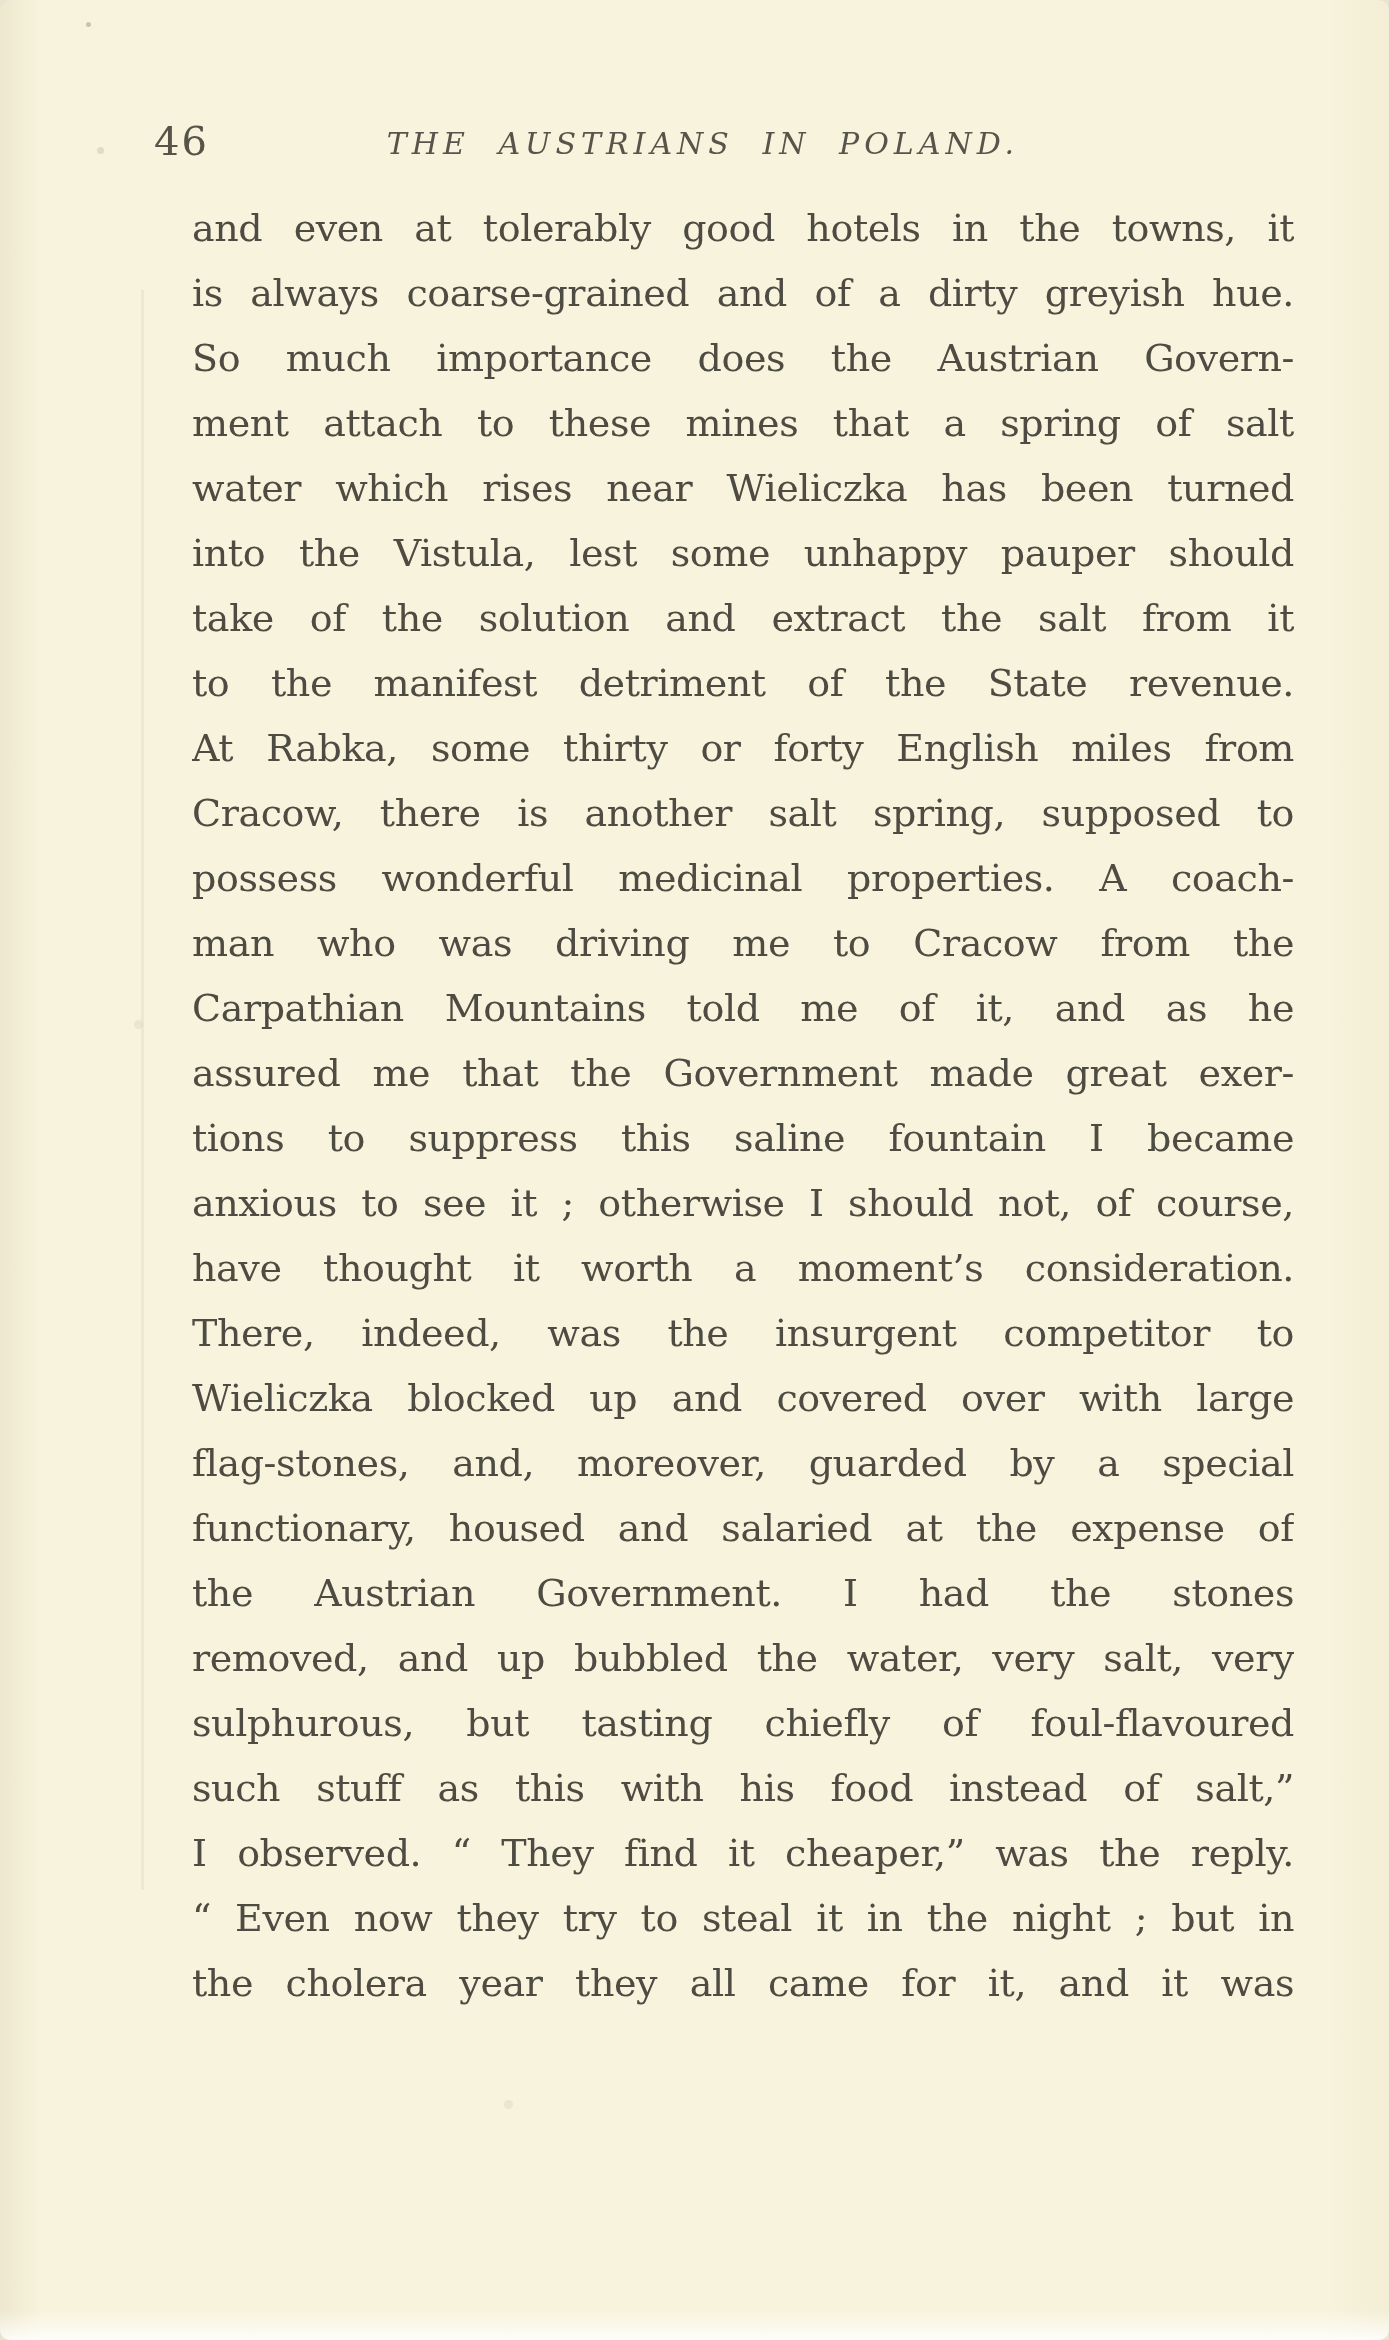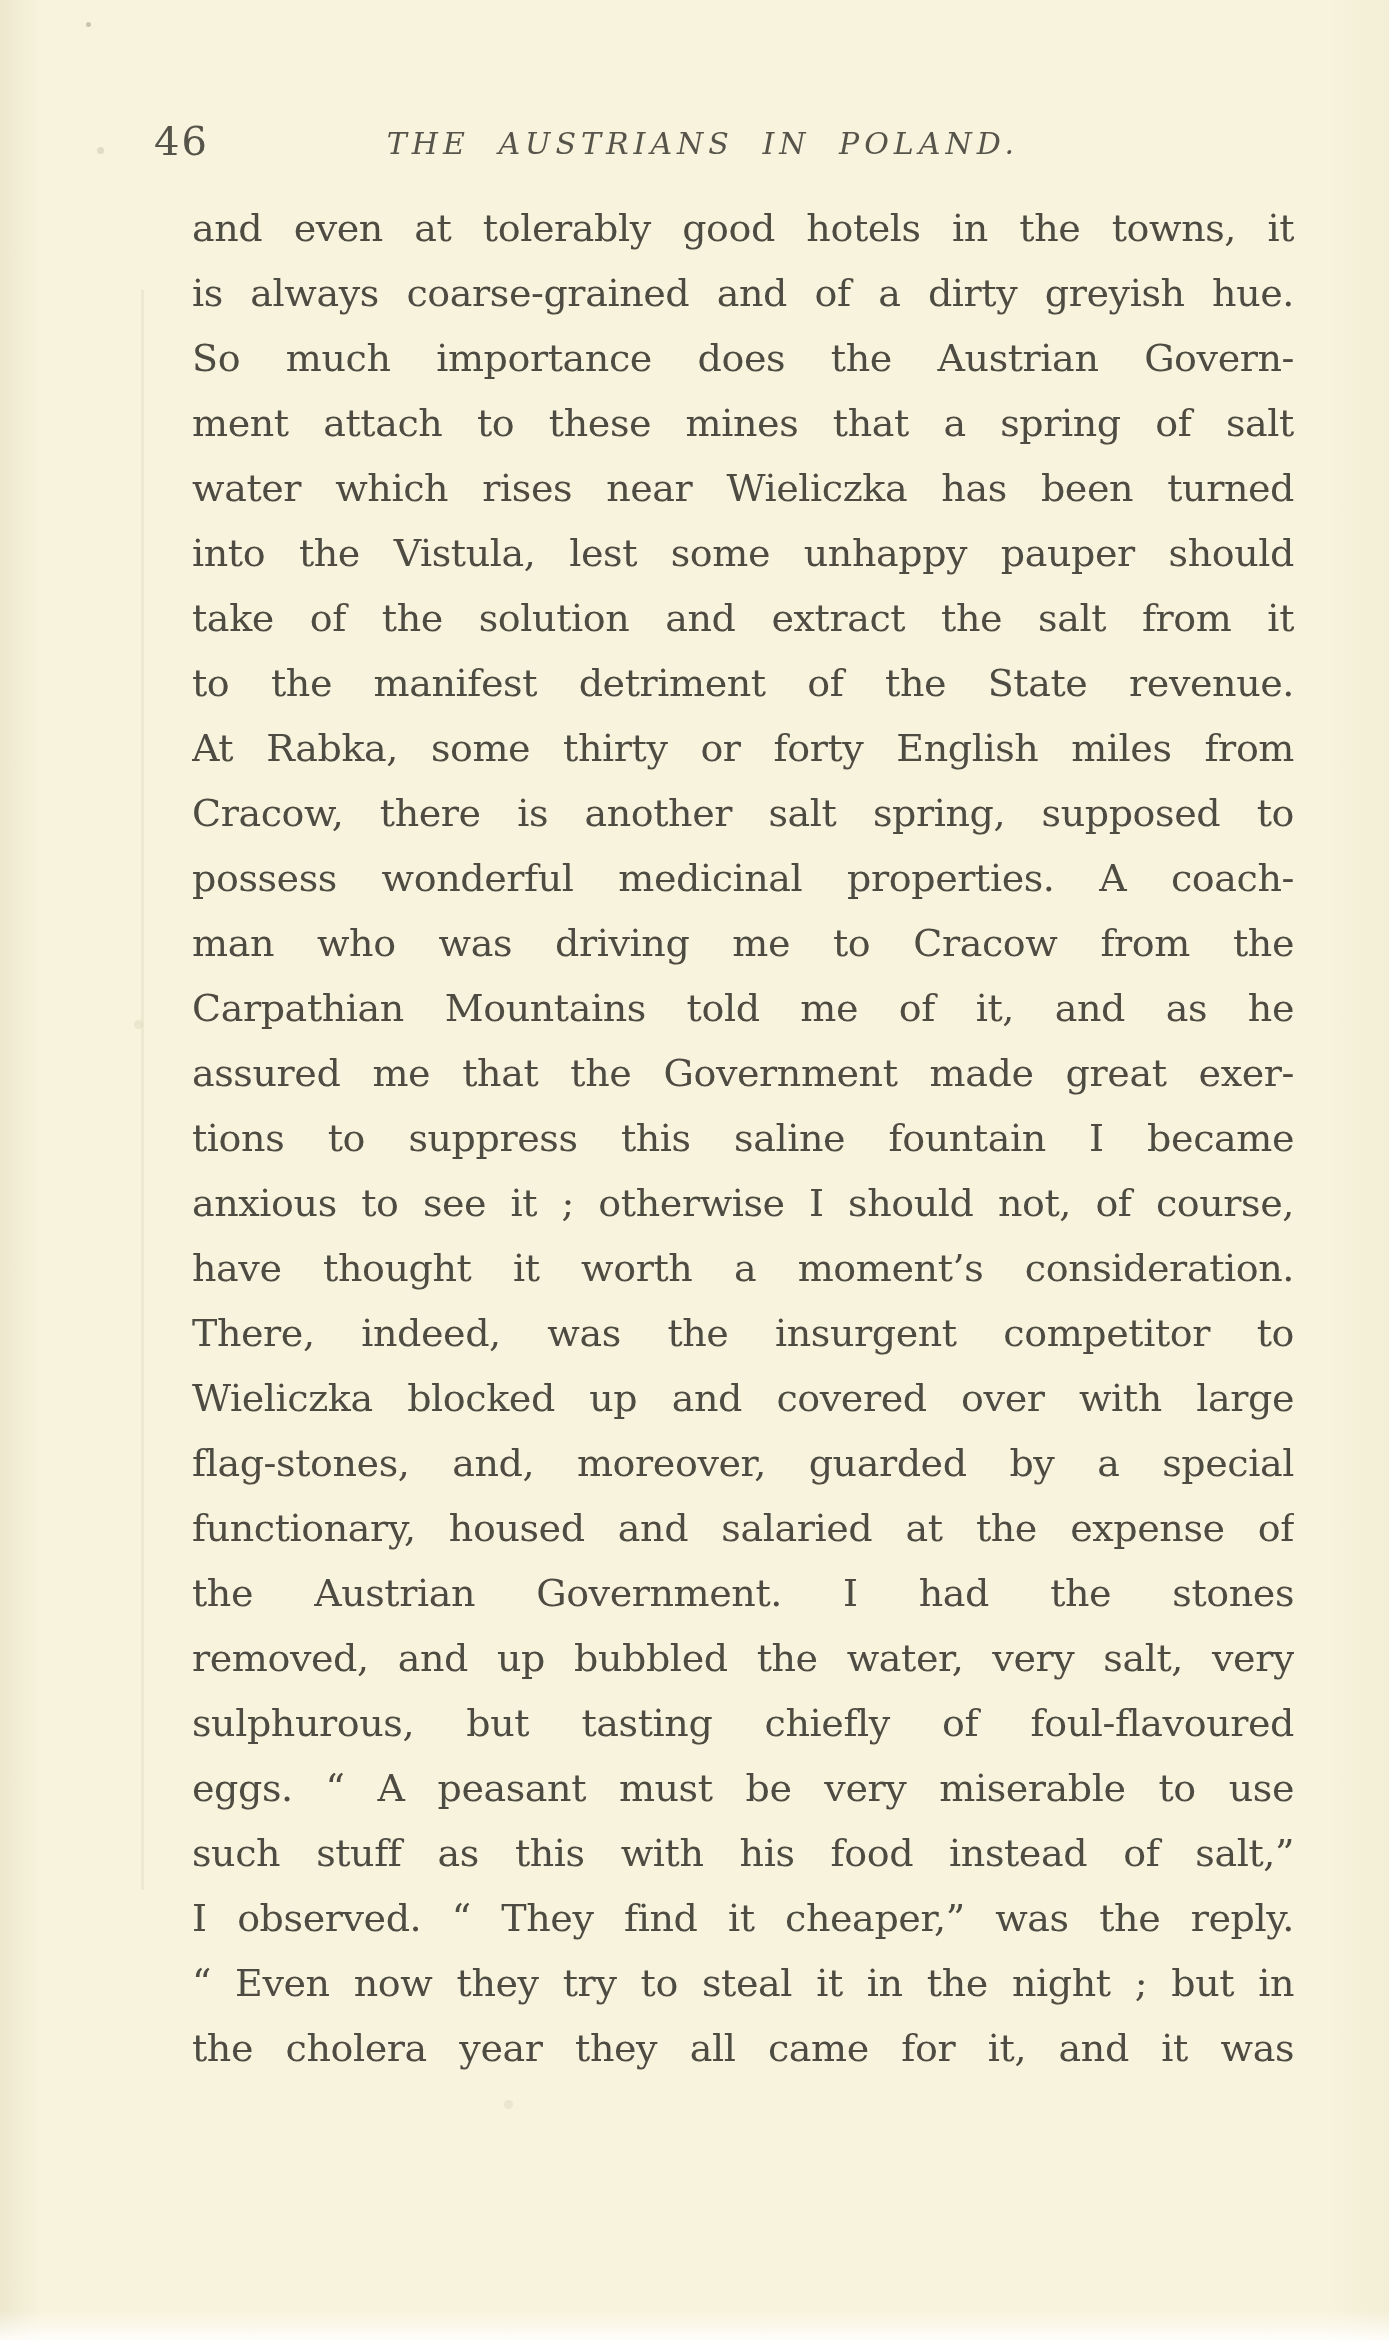--- a/index.html
+++ b/index.html
@@ -12,20 +12,21 @@
     width: 1389px;
     height: 2340px;
     overflow: hidden;
     background:
       linear-gradient(to top, rgba(255,255,255,0.85) 0px, rgba(255,255,255,0.0) 30px),
       linear-gradient(to right, rgba(190,178,140,0.18) 0px, rgba(190,178,140,0.0) 40px),
       linear-gradient(to left, rgba(205,192,150,0.10) 0px, rgba(205,192,150,0.0) 60px),
       #f7f3dc;
     font-family: "DejaVu Serif", "Liberation Serif", serif;
     color: #4d4b42;
+    border-radius: 10px;
   }
   
   .page::before {
     content: "";
     position: absolute;
     left: 141px;
     top: 290px;
     width: 3px;
     height: 1600px;
     background: rgba(130,120,95,0.08);
@@ -121,19 +122,18 @@
       <p class="text-line">tions to suppress this saline fountain I became</p>
       <p class="text-line">anxious to see it ; otherwise I should not, of course,</p>
       <p class="text-line">have thought it worth a moment’s consideration.</p>
       <p class="text-line">There, indeed, was the insurgent competitor to</p>
       <p class="text-line">Wieliczka blocked up and covered over with large</p>
       <p class="text-line">flag-stones, and, moreover, guarded by a special</p>
       <p class="text-line">functionary, housed and salaried at the expense of</p>
       <p class="text-line">the Austrian Government. I had the stones</p>
       <p class="text-line">removed, and up bubbled the water, very salt, very</p>
       <p class="text-line">sulphurous, but tasting chiefly of foul-flavoured</p>
-      <p class="text-line">eggs. “ A peasant must be very miserable to use</p>
       <p class="text-line">such stuff as this with his food instead of salt,”</p>
       <p class="text-line">I observed. “ They find it cheaper,” was the reply.</p>
       <p class="text-line">“ Even now they try to steal it in the night ; but in</p>
       <p class="text-line">the cholera year they all came for it, and it was</p>
     </div>
 </div>
 
 </body></html>

